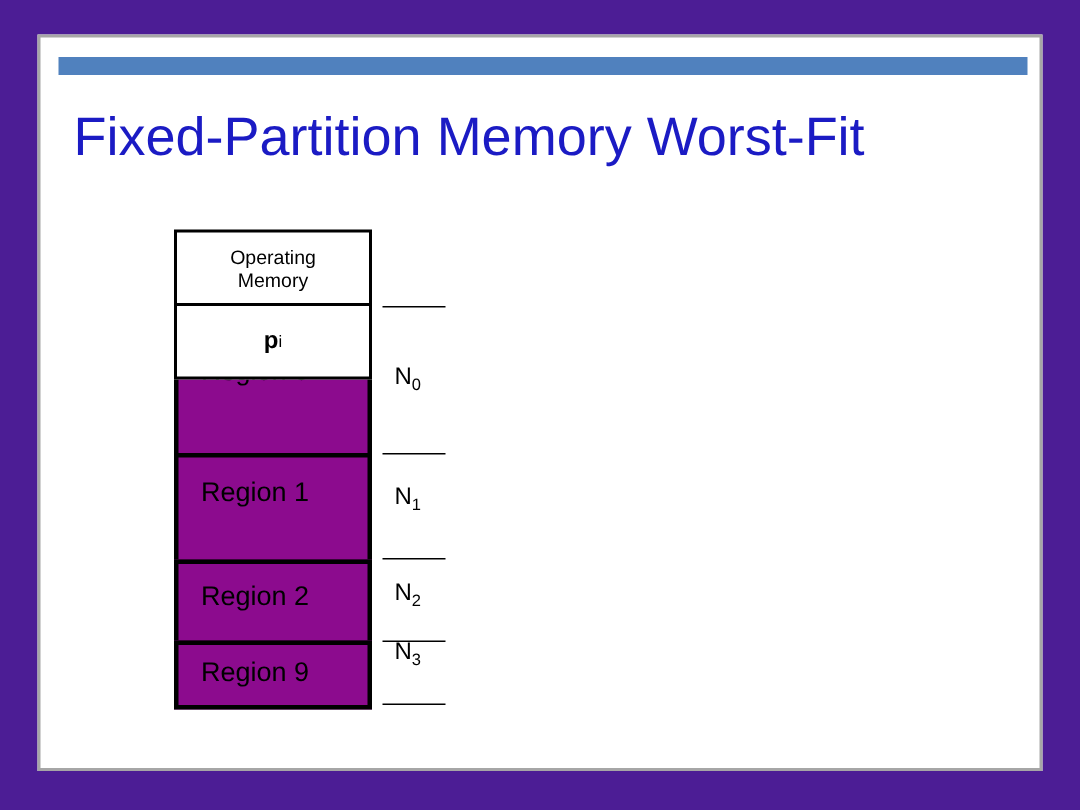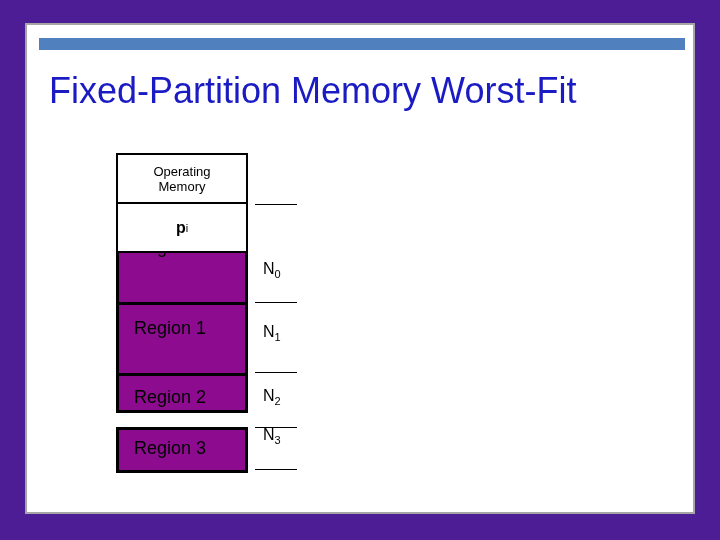--- a/index.html
+++ b/index.html
@@ -83,21 +83,21 @@
     position: absolute;
     left: 15px;
     font-size: 18px; line-height: 16px;
     color: #000;
     white-space: nowrap;
   }
   .region-0 { top: 179px; height: 101px; }
   .region-0 .region-label { top: 32px; }
   .region-1 { top: 277px; height: 74px; }
   .region-1 .region-label { top: 15px; }
-  .region-2 { top: 348px; height: 40px; }
+  .region-2 { top: 348px; height: 57px; }
   .region-2 .region-label { top: 13px; }
   .region-3 { top: 402px; height: 46px; }
   .region-3 .region-label { top: 10px; }
 
   .size-tick {
     position: absolute;
     left: 228px; width: 42px; height: 1px;
     background: #000;
   }
   .tick-0 { top: 179px; }
@@ -107,21 +107,21 @@
   .tick-4 { top: 444px; }
 
   .size-label {
     position: absolute;
     left: 236px;
     font-size: 16px; line-height: 18px;
     color: #000;
     white-space: nowrap;
   }
   .size-label sub { font-size: 11px; }
-  .n-0 { top: 218px; margin-top: 17px; }
+  .n-0 { top: 218px; }
   .n-1 { top: 298px; }
   .n-2 { top: 362px; }
   .n-3 { top: 401px; }
 </style>
 </head>
 <body>
 
 <div class="screen">
   <div class="slide">
 
@@ -148,21 +148,21 @@
 
       <div class="region-box region-1">
         <span class="region-label">Region 1</span>
       </div>
 
       <div class="region-box region-2">
         <span class="region-label">Region 2</span>
       </div>
 
       <div class="region-box region-3">
-        <span class="region-label">Region 3</span>
+        <span class="region-label">Region 9</span>
       </div>
 
       <div class="size-tick tick-0"></div>
       <div class="size-tick tick-1"></div>
       <div class="size-tick tick-2"></div>
       <div class="size-tick tick-3"></div>
       <div class="size-tick tick-4"></div>
 
       <div class="size-label n-0">
         <span>N</span><sub>0</sub>

